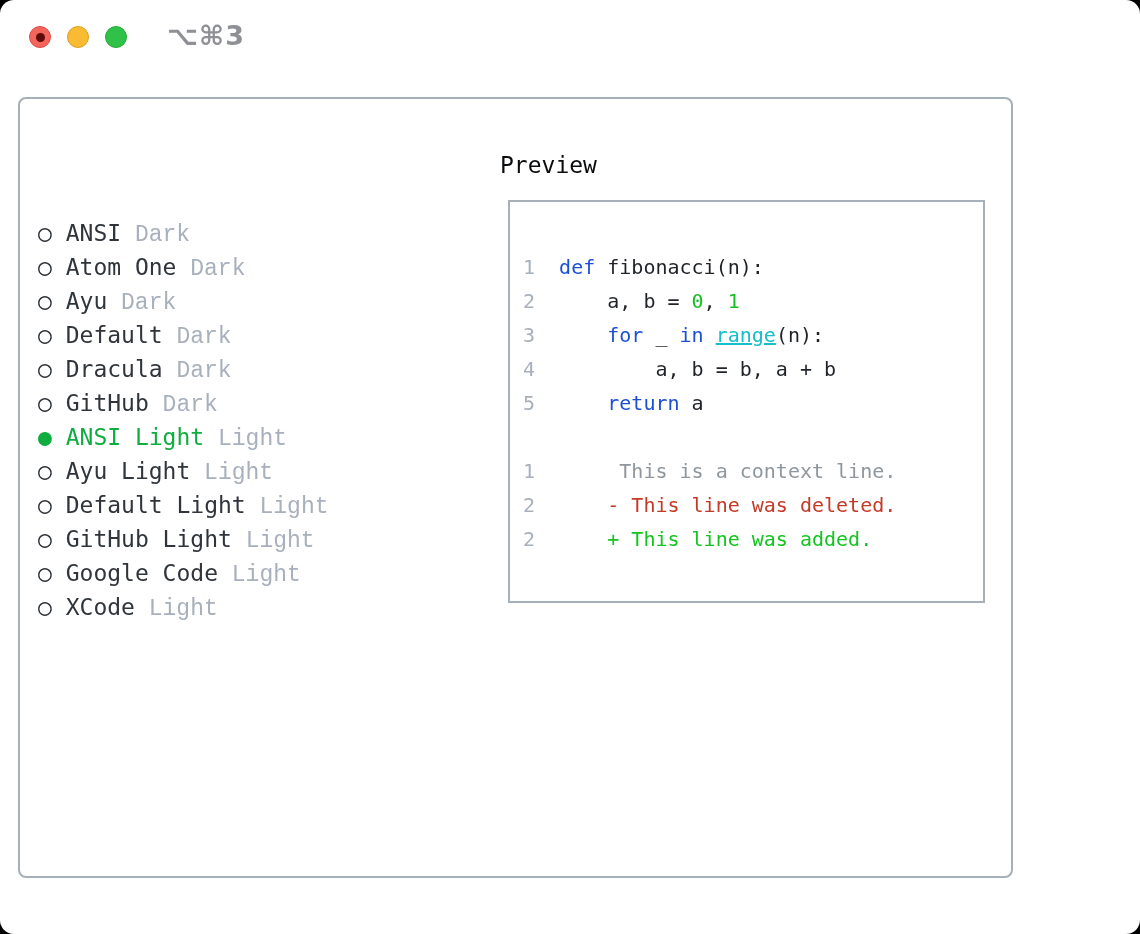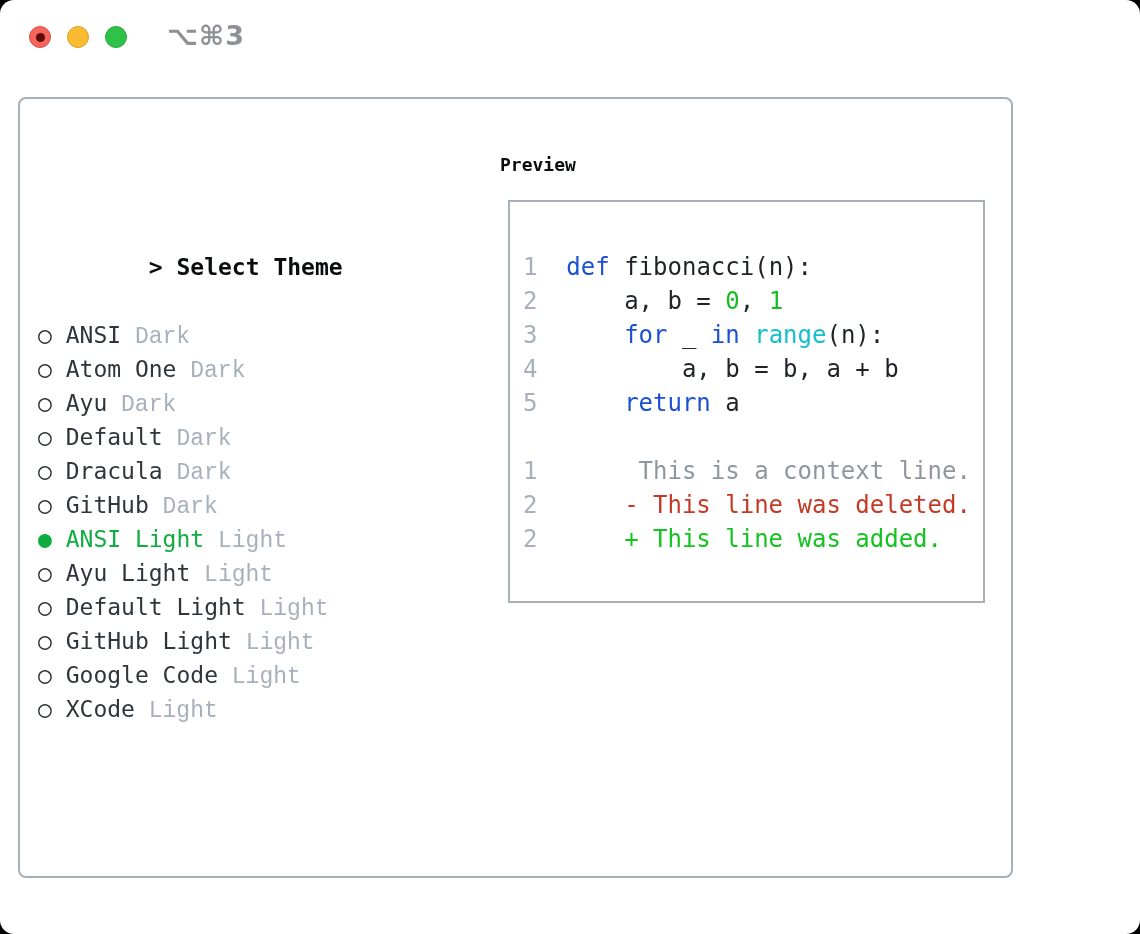--- a/index.html
+++ b/index.html
@@ -22,29 +22,29 @@
          border:2px solid var(--border_gray);border-radius:8px;}
   
   .left-col{position:absolute;left:18px;top:49px;font-size:23px;line-height:34px;
             color:var(--text_dark);white-space:pre;}
   .row{height:34px;}
   .marker{display:inline-block;width:1ch;margin-right:1ch;text-align:center;}
   .header-row .marker,.header-label{font-weight:bold;color:var(--header_black);}
   .tag{margin-left:1ch;color:var(--muted_gray);font-family:Liberation Mono, monospace;}
   .theme-row.selected .marker,.theme-row.selected .name{color:var(--selection_green);}
   
-  .preview-title{position:absolute;left:480px;top:49px;font-size:18px;line-height:34px;
-                 font-weight:bold;color:var(--header_black);}
+  .preview-title{position:absolute;left:480px;top:49px;font-size:23px;line-height:34px;
+                 font-weight:normal;color:var(--header_black);}
   .preview-box{position:absolute;left:488px;top:101px;width:477px;height:403px;box-sizing:border-box;
                border:2px solid var(--border_gray);overflow:hidden;}
-  .code{padding:48px 0 0 13px;font-size:24px;line-height:34px;white-space:pre;color:var(--code_text);}
+  .code{padding:48px 0 0 13px;font-size:20px;line-height:34px;white-space:pre;color:var(--code_text);}
   .cline{height:34px;}
   .ln{display:inline-block;width:1ch;margin-right:2ch;text-align:right;color:var(--muted_gray);}
   .tok-kw{color:var(--keyword_blue);}
-  .tok-fn{color:var(--builtin_cyan);}
+  .tok-fn{color:var(--builtin_cyan);text-decoration:underline;}
   .tok-num{color:var(--number_green);}
   .tok-pl{color:var(--code_text);}
   .tok-ctx{color:var(--context_gray);}
   .tok-del{color:var(--deleted_red);text-align:right;}
   .tok-add{color:var(--added_green);}
 </style>
 </head>
 <body>
 
 <div class="window">
@@ -53,23 +53,20 @@
       <span class="dot"></span>
     </span>
     <span class="tl yellow"></span>
     <span class="tl green"></span>
   </div>
   <div class="shortcut">⌥⌘3</div>
 
   <div class="panel">
 
     <div class="left-col">
-      <div class="row header-row">
-        <span class="marker">&gt;</span><span class="header-label">Select Theme</span>
-      </div>
       <div id="theme-list"><div class="row theme-row"><span class="marker">○</span><span class="name">ANSI</span><span class="tag">Dark</span></div><div class="row theme-row"><span class="marker">○</span><span class="name">Atom One</span><span class="tag">Dark</span></div><div class="row theme-row"><span class="marker">○</span><span class="name">Ayu</span><span class="tag">Dark</span></div><div class="row theme-row"><span class="marker">○</span><span class="name">Default</span><span class="tag">Dark</span></div><div class="row theme-row"><span class="marker">○</span><span class="name">Dracula</span><span class="tag">Dark</span></div><div class="row theme-row"><span class="marker">○</span><span class="name">GitHub</span><span class="tag">Dark</span></div><div class="row theme-row selected"><span class="marker">●</span><span class="name">ANSI Light</span><span class="tag">Light</span></div><div class="row theme-row"><span class="marker">○</span><span class="name">Ayu Light</span><span class="tag">Light</span></div><div class="row theme-row"><span class="marker">○</span><span class="name">Default Light</span><span class="tag">Light</span></div><div class="row theme-row"><span class="marker">○</span><span class="name">GitHub Light</span><span class="tag">Light</span></div><div class="row theme-row"><span class="marker">○</span><span class="name">Google Code</span><span class="tag">Light</span></div><div class="row theme-row"><span class="marker">○</span><span class="name">XCode</span><span class="tag">Light</span></div></div>
       <div class="row"></div>
       <div class="row apply-header">
         <span class="marker"> </span>
       </div>
       
       
       
     </div>
 

